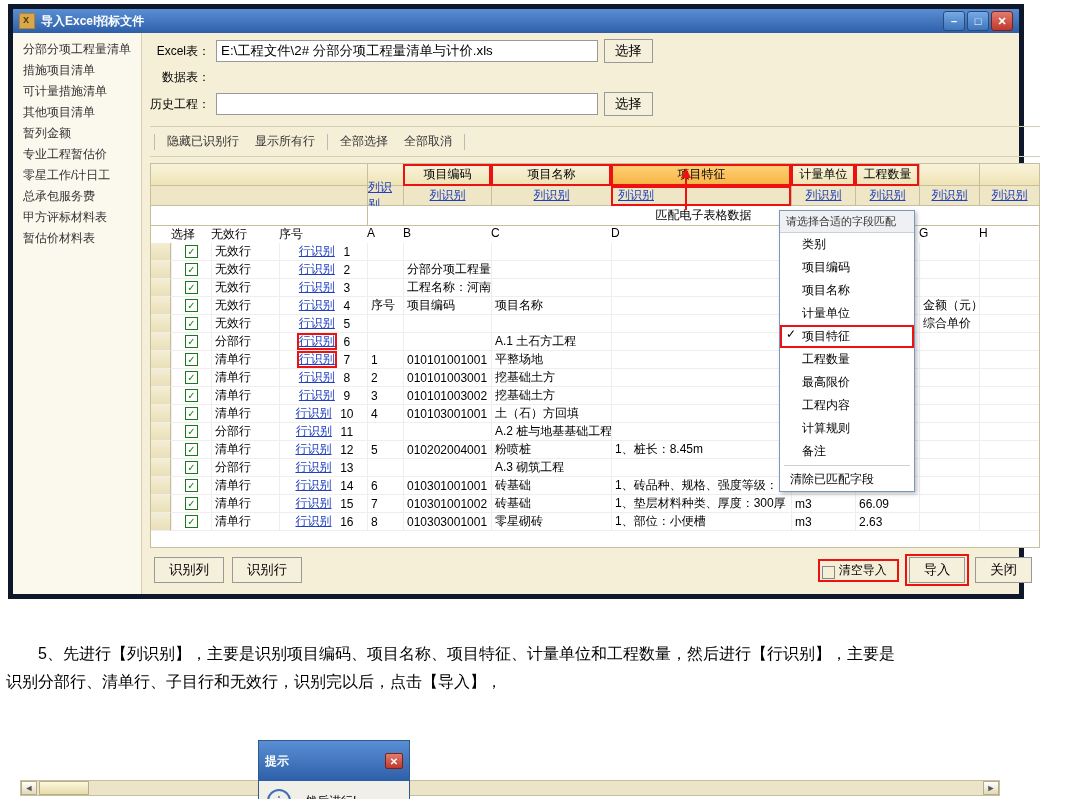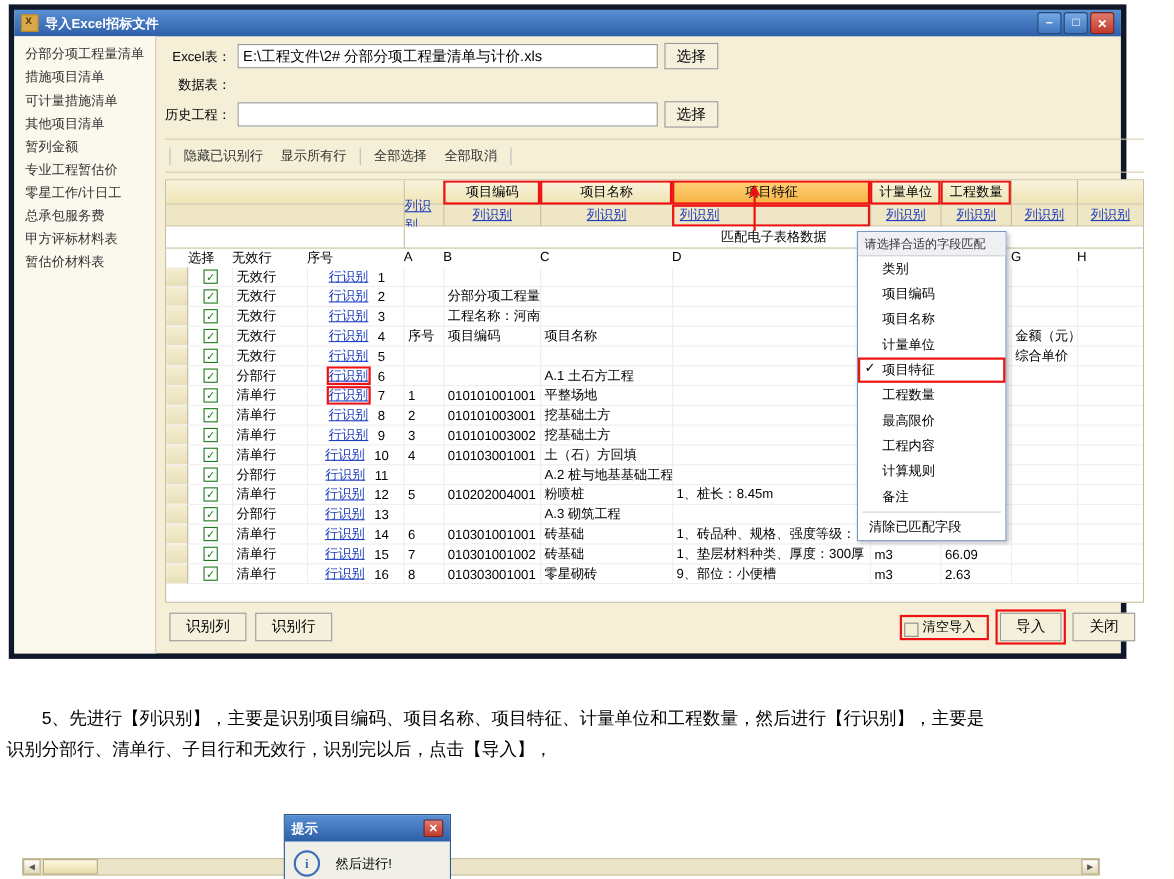--- a/index.html
+++ b/index.html
@@ -81,21 +81,21 @@
     .hscroll{position:absolute; left:20px; bottom:3px; height:16px; width:980px; }
     .hscroll .track{height:16px; background:#ece4c8; border:1px solid #c7be9d; position:relative;}
     .hscroll .abtn{position:absolute; top:0; width:16px; height:14px; background:linear-gradient(#fff,#e0d8b8); border:1px solid #b7ad87; display:flex;align-items:center;justify-content:center;font-size:9px;color:#555;}
     .hscroll .thumb{position:absolute; top:0; left:18px; width:50px; height:14px; background:linear-gradient(#fdf8df,#e6dba9); border:1px solid #b7ad87;}
 
     .bodytext{position:absolute; left:0; top:640px; width:1060px; padding: 0 6px; font-size:16px; line-height:28px; font-family: SimSun, serif;}
     .indent{text-indent:2em;}
 
     
     .prompt{position:absolute; left:258px; top:740px; width:152px; border:1px solid #2f5b8c; background:#f0f0e8;}
-    .prompt .ptitle{height:24px;background:linear-gradient(#5a8fd4,#2d5fa8);color:#fff;display:flex;align-items:center;padding:0 6px;font-weight:bold;}
+    .prompt .ptitle{height:40px;background:linear-gradient(#5a8fd4,#2d5fa8);color:#fff;display:flex;align-items:center;padding:0 6px;font-weight:bold;}
     .prompt .ptitle .spacer{flex:1;}
     .prompt .pclose{width:18px;height:16px;background:linear-gradient(#e27b6e,#c0392b);border:1px solid #7a2217;border-radius:2px;display:inline-flex;align-items:center;justify-content:center;color:#fff;font-size:10px;}
     .prompt .pbody{display:flex;align-items:center;padding:8px;}
     .info-icon{width:24px;height:24px;border-radius:50%;border:2px solid #3f6fb7;color:#3f6fb7;display:inline-flex;align-items:center;justify-content:center;font-family:serif;font-weight:bold;margin-right:14px;}
   </style>
 </head>
 <body>
 
 <div class="window">
   <div class="titlebar">
@@ -451,21 +451,21 @@
             <div class="row">
               <div class="rowlabel"></div>
               <div class="cell w-sel">
                 <span class="cb">✓</span>
               </div>
               <div class="cell w-inv">清单行</div>
               <div class="cell w-seq"><span class="linkcell" style="padding:0 2px;">行识别</span>&nbsp;&nbsp;16</div>
               <div class="cell w-a">8</div>
               <div class="cell w-b">010303001001</div>
               <div class="cell w-c">零星砌砖</div>
-              <div class="cell w-d">9、部位：小便槽</div>
+              <div class="cell w-d">1、部位：小便槽</div>
               <div class="cell w-e">m3</div>
               <div class="cell w-f">2.63</div>
               <div class="cell w-g"></div>
               <div class="cell w-h"></div>
             </div>
           </div>
 
         <div class="dropdown">
           <div class="dtitle">请选择合适的字段匹配</div>
           <div class="ditem">类别</div>

